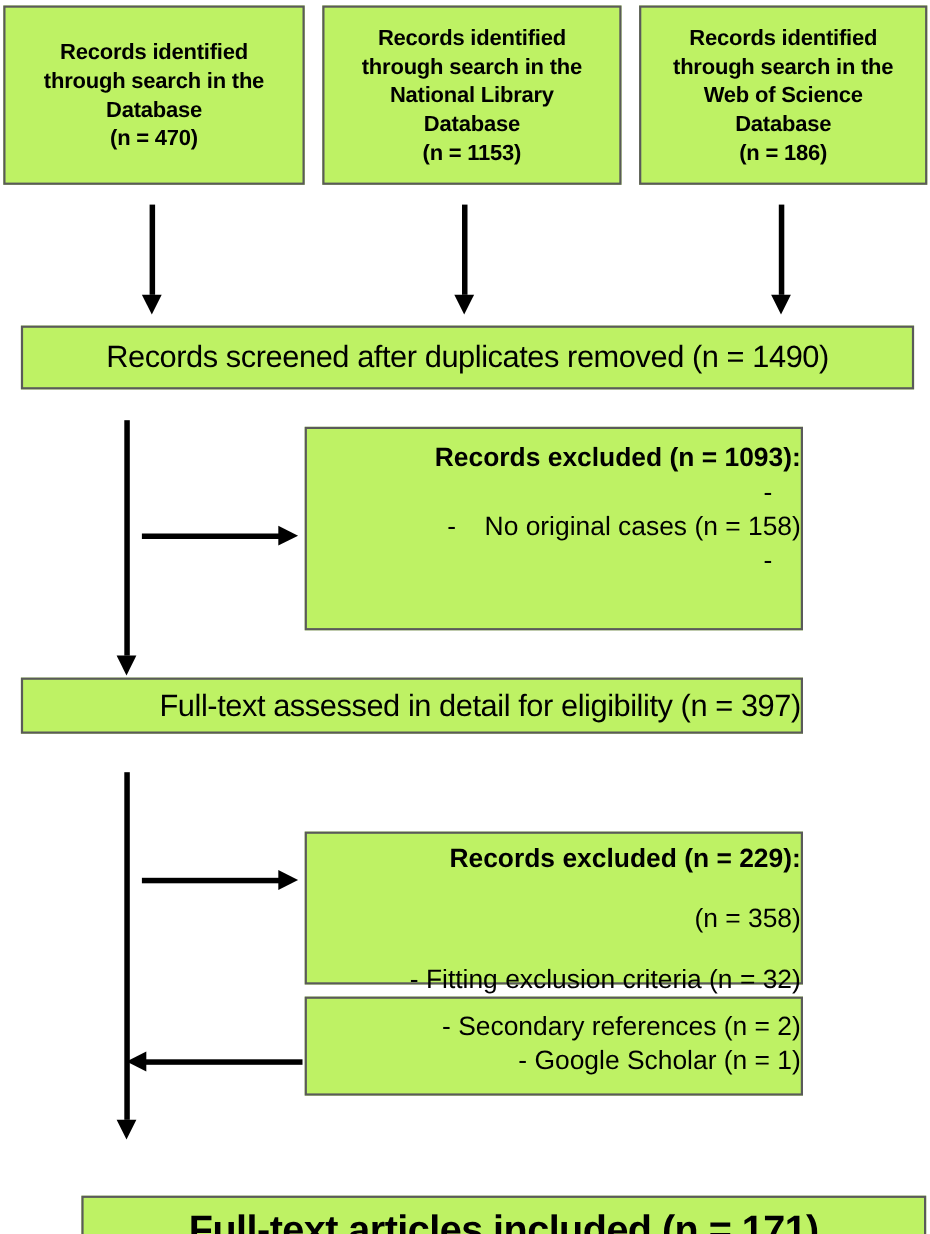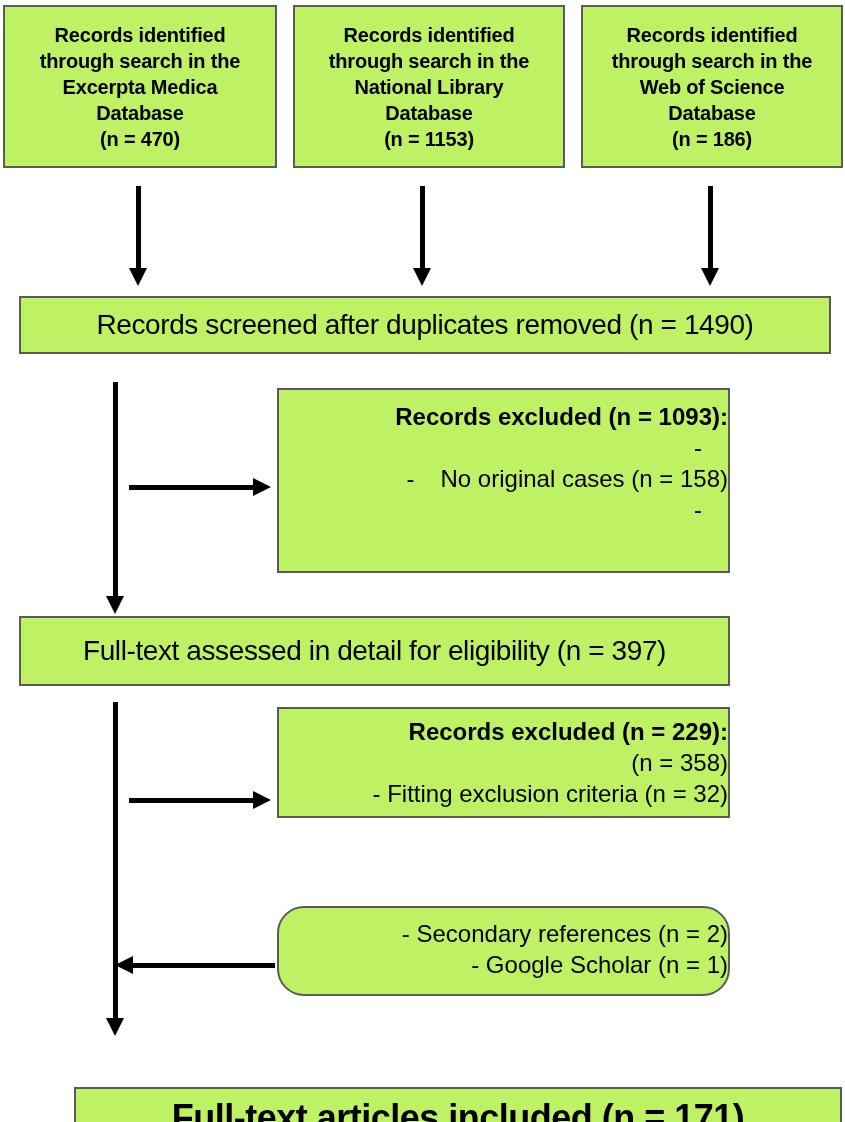--- a/index.html
+++ b/index.html
@@ -124,21 +124,20 @@
   .h-arrow.left  .head  { left: 0; border-right: 18px solid #000; }
 </style>
 </head>
 <body>
 
 <div id="diagram">
 
   <div class="box centered" style="left:3px; top:5px; width:274px; height:163px;">
     <div class="src-line">Records identified</div>
     <div class="src-line">through search in the</div>
-    <div class="src-line">Excerpta Medica</div>
     <div class="src-line">Database</div>
     <div class="src-line">(n = 470)</div>
   </div>
 
   <div class="box centered" style="left:293px; top:5px; width:272px; height:163px;">
     <div class="src-line">Records identified</div>
     <div class="src-line">through search in the</div>
     <div class="src-line">National Library</div>
     <div class="src-line">Database</div>
     <div class="src-line">(n = 1153)</div>
@@ -187,46 +186,46 @@
     </div>
     <div class="excl-item">
       <span class="dash">-</span>
       <span>No original cases (n = 158)</span>
     </div>
     <div class="excl-item">
       <span class="dash">-</span>
     </div>
   </div>
 
-  <div class="box centered" style="left:19px; top:616px; width:711px; height:70px;">
+  <div class="box centered" style="left:19px; top:616px; width:711px; height:51px;align-items:flex-end;">
     <div class="bar-title">Full-text assessed in detail for eligibility (n = 397)</div>
   </div>
 
   <div class="v-arrow" style="left:105px; top:702px; width:20px; height:334px;">
     <div class="shaft" style="height:316px;"></div>
     <div class="head"></div>
   </div>
 
   <div class="h-arrow right" style="left:129px; top:790px; width:142px; height:20px;">
     <div class="shaft"></div>
     <div class="head"></div>
   </div>
 
-  <div class="box leftal" style="left:277px; top:707px; width:453px; height:111px; padding:8px 0 0 10px;">
+  <div class="box leftal" style="left:277px; top:756px; width:453px; height:139px; padding:8px 0 0 10px;gap:24px;">
     <div class="excl-head">Records excluded (n = 229):</div>
     <div class="excl-item tight">(n = 358)</div>
     <div class="excl-item tight">- Fitting exclusion criteria (n = 32)</div>
   </div>
 
   <div class="h-arrow left" style="left:115px; top:955px; width:160px; height:20px;">
     <div class="shaft"></div>
     <div class="head"></div>
   </div>
 
-  <div class="box leftal" style="left:277px; top:906px; width:453px; height:90px; padding:10px 0 0 4px;border-radius:27px;">
+  <div class="box leftal" style="left:277px; top:906px; width:453px; height:90px; padding:10px 0 0 4px;">
     <div class="excl-item tight">- Secondary references (n = 2)</div>
     <div class="excl-item tight">- Google Scholar (n = 1)</div>
   </div>
 
   <div class="box centered" style="left:74px; top:1057px; width:768px; height:62px;margin-top:30px;">
     <div class="final-title">Full-text articles included (n = 171)</div>
   </div>
 
 </div>
 

